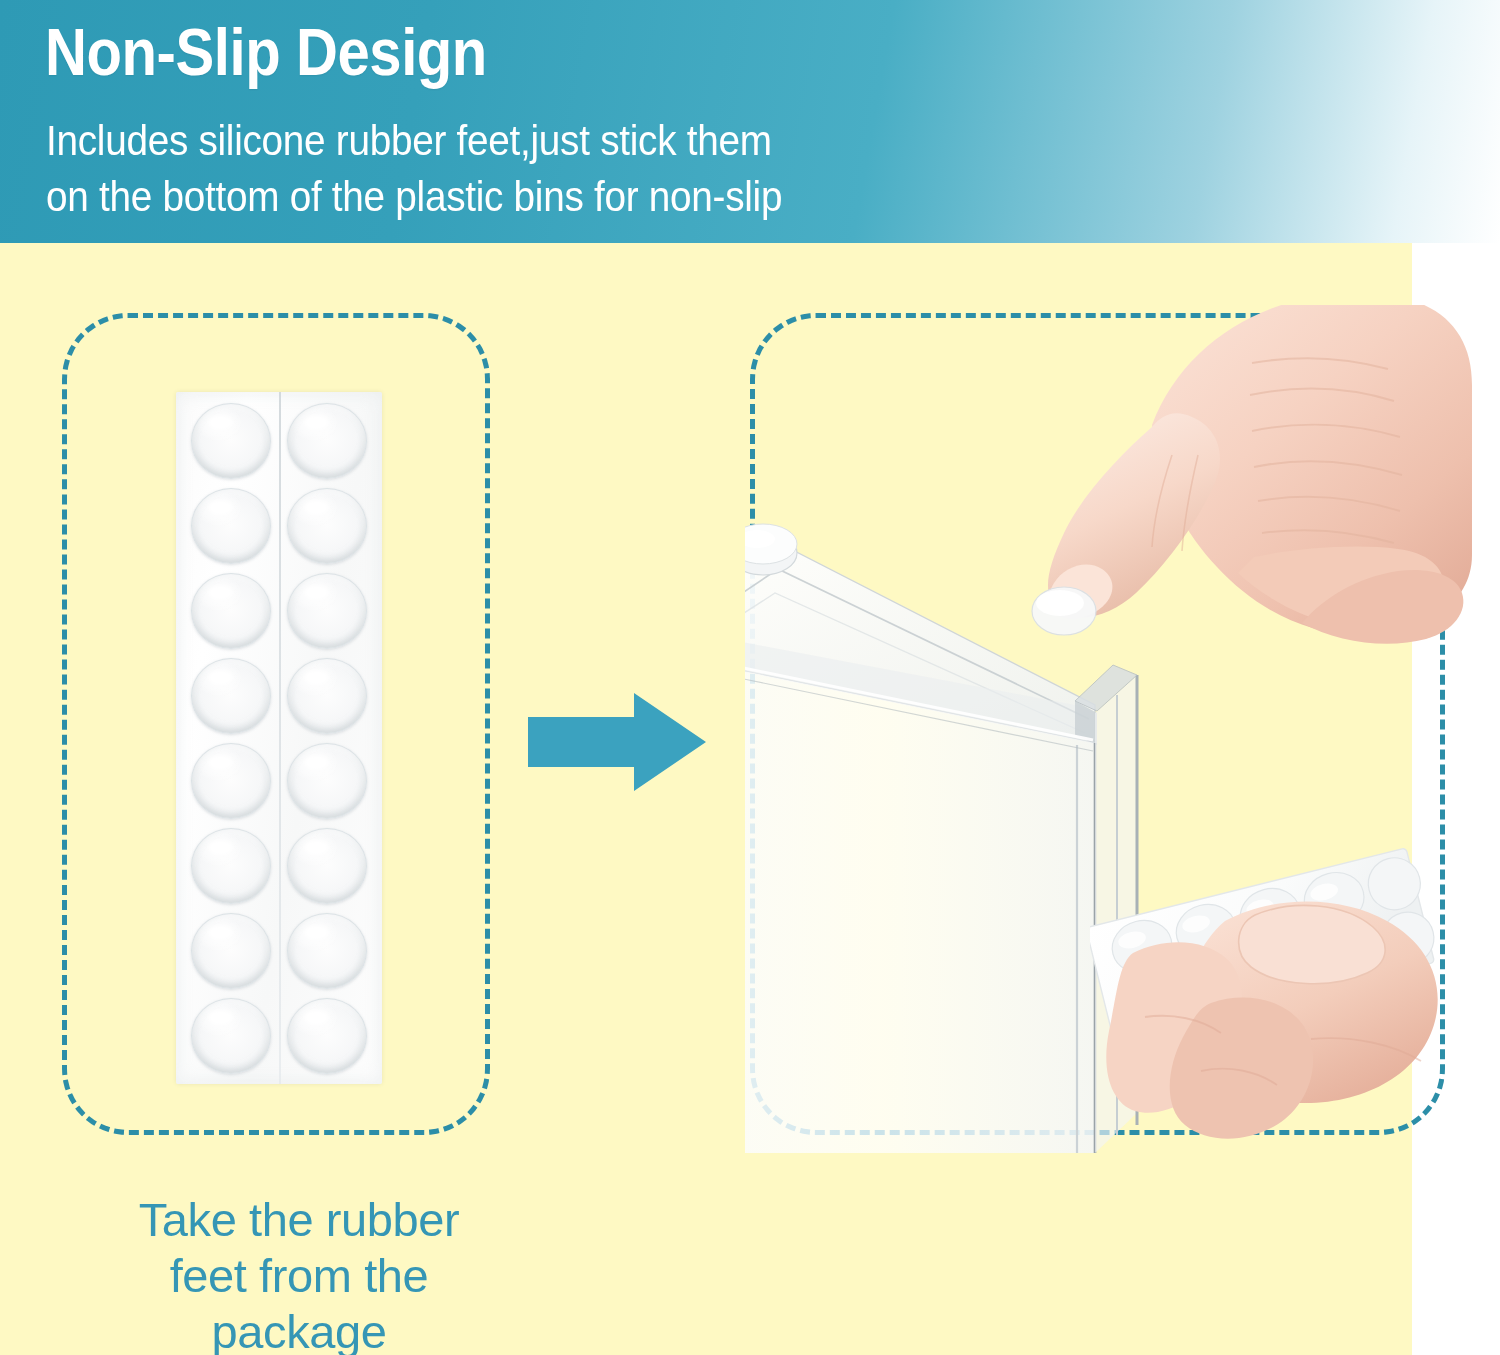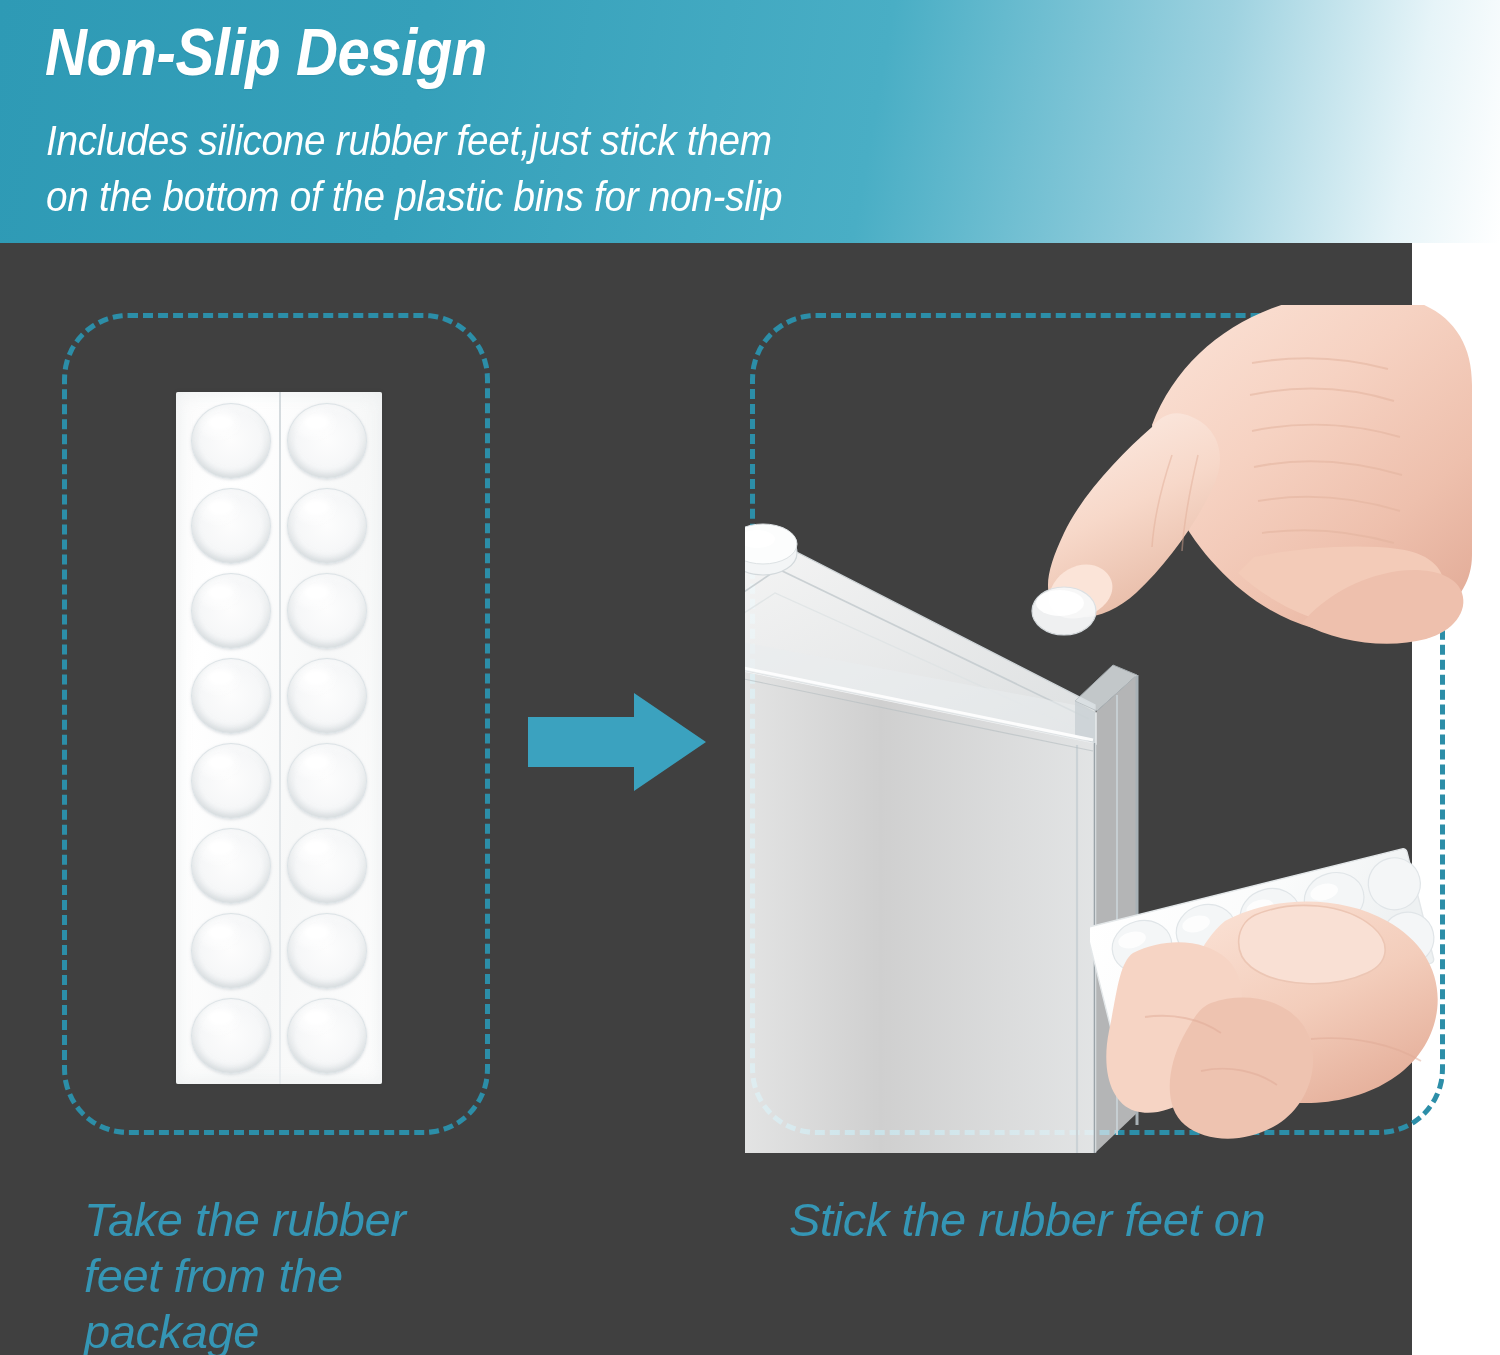--- a/index.html
+++ b/index.html
@@ -2,21 +2,21 @@
 <html><head>
 <meta charset="utf-8">
 <style>
   * { box-sizing: border-box; margin: 0; padding: 0; }
   html, body {
     width: 1500px; height: 1355px;
     background: #ffffff;
     font-family: "Liberation Sans", sans-serif;
     overflow: hidden;
   }
-  #page { position: relative; width: 1412px; height: 1355px; background:#404040;font-style:italic; }
+  #page { position: relative; width: 1412px; height: 1355px; background:#fef9c3; }
 
   
   .banner {
     position: absolute; left: 0; top: 0; width: 1500px; height: 243px;
     background: linear-gradient(100deg, #2e9ab5 0%, #35a0ba 28%, #49aec5 58%, #9ed2e0 80%, #e6f4f8 93%, #ffffff 100%);
   }
   .banner-title {
     position: absolute; left: 45px; top: 14px;
     font-size: 66px; font-weight: bold; color: #ffffff;
     letter-spacing: -0.5px;
@@ -96,21 +96,21 @@
   
   .strip-held { position: absolute; left: 340px; top: 530px; width: 350px; height: 210px; }
 
   
   .caption {
     position: absolute;
     color: #3596b5;
     font-size: 47px; font-weight: 500;
     line-height: 56px; letter-spacing: -0.4px;
   }
-  .caption span { display: block; }
+  .caption span { display: block; text-align: center; }
   .caption-left  { left: 84px;  top: 1192px; width: 430px; }
   .caption-right { left: 789px; top: 1192px; width: 640px; }
 </style>
 </head>
 <body>
 
 <div id="page">
 
   <div class="banner">
     <div class="banner-title">Non-Slip Design</div>
@@ -352,16 +352,15 @@
 
   </div>
 
   <div class="caption caption-left">
     <span>Take the rubber</span>
     <span>feet from the</span>
     <span>package</span>
   </div>
 
   <div class="caption caption-right">
-    <span>Stick the rubber feet on</span>
   </div>
 
 </div>
 
 </body></html>

